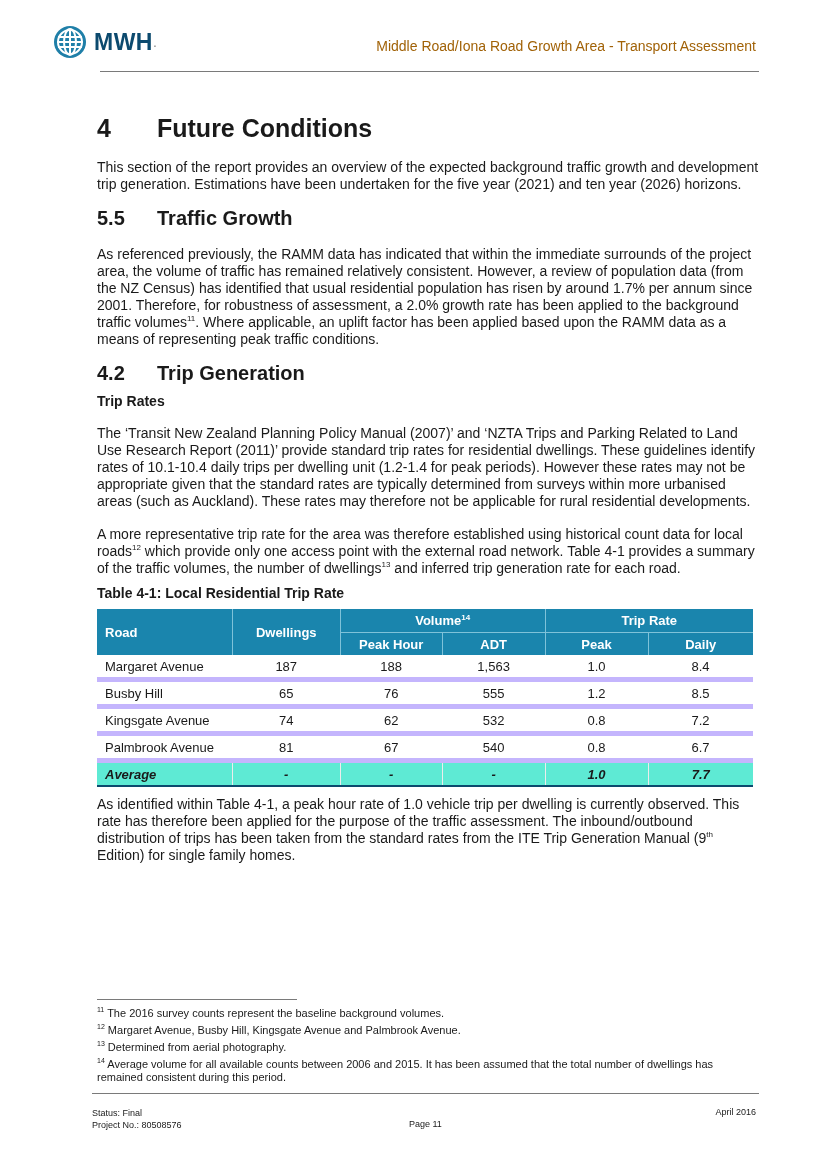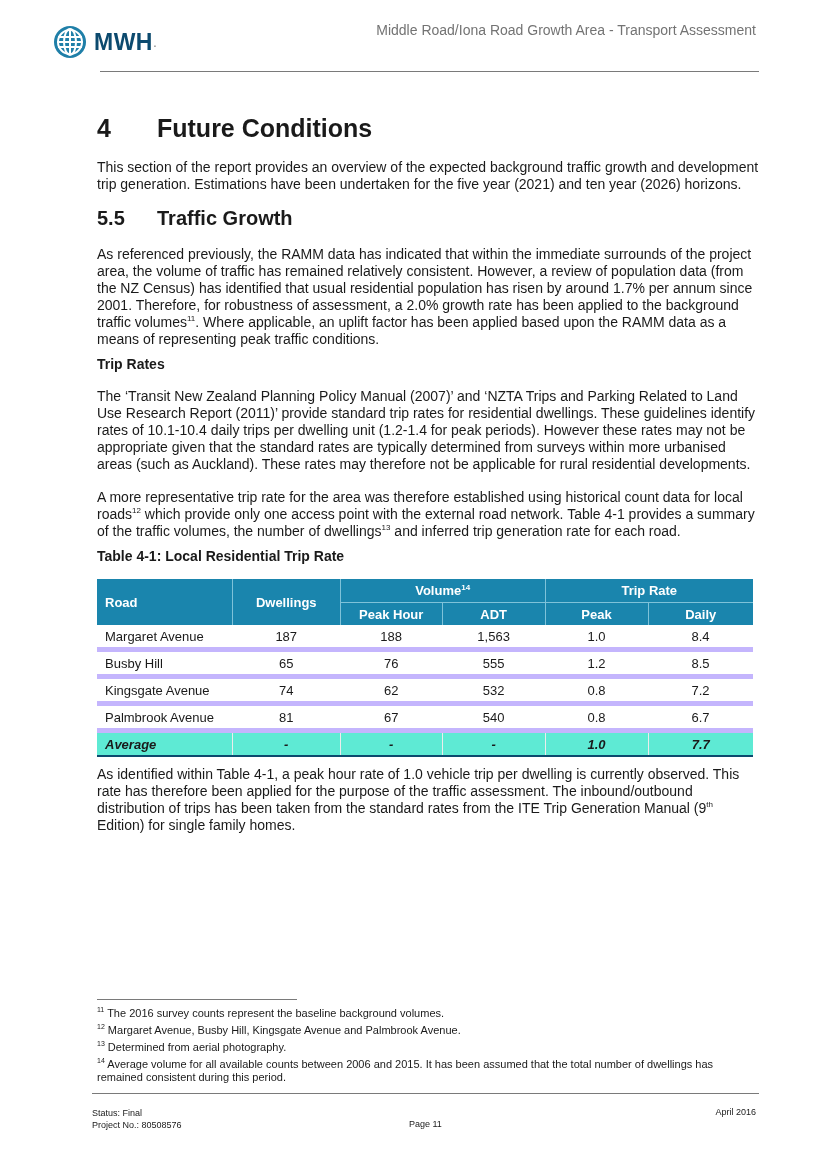--- a/index.html
+++ b/index.html
@@ -4,33 +4,33 @@
   <style>
     html, body { margin: 0; padding: 0; background: #ffffff; }
     body {
       width: 821px; height: 1160px; position: relative; overflow: hidden;
       font-family: "Liberation Sans", sans-serif; color: #1a1a1a;
     }
     .header-logo { position: absolute; left: 53px; top: 25px; display: flex; align-items: center; }
     .logo-globe { width: 34px; height: 34px; }
     .logo-text { font-weight: bold; font-size: 23px; color: #0c4a6e; margin-left: 7px; letter-spacing: 0.5px; }
     .logo-dot { color: #8a8a8a; font-size: 14px; }
-    .header-title { position: absolute; right: 65px; top: 22px; font-size: 14px; color: #737373; text-align: right; }
+    .header-title { position: absolute; right: 65px; top: 38px; font-size: 14px; color: #a16207; text-align: right; }
     .header-rule { position: absolute; left: 100px; right: 62px; top: 71px; border-top: 1px solid #7a7a7a; }
 
     .content { position: absolute; left: 97px; width: 662px; top: 114px; }
     h1 { font-size: 25px; font-weight: bold; margin: 0 0 11px 0; display: flex; }
     h1 .num { width: 60px; }
     h2 { font-size: 20px; font-weight: bold; margin: 0 0 8px 0; display: flex; }
     h2 .num { width: 60px; }
     h3 { font-size: 14px; font-weight: bold; margin: 0 0 8px 0; }
     p { font-size: 14px; line-height: 17px; margin: 16px 0 8px 0; }
     sup { font-size: 8px; vertical-align: super; line-height: 0; }
 
-    .caption { font-size: 14px; font-weight: bold; margin: 0 0 15px 0; }
+    .caption { font-size: 14px; font-weight: bold; margin: 0 0 8px 0; }
     table.trip { width: 656px; border-collapse: collapse; font-size: 13px; }
     table.trip th { background: #1a85ad; color: #ffffff; font-weight: bold; font-size: 13px; padding: 0; }
     table.trip thead tr.r1 th { height: 23px; }
     table.trip thead tr.r2 th { height: 22px; border-top: 1px solid #7fc2d9; }
     table.trip th.sep { border-left: 1px solid #7fc2d9; }
     table.trip th.left { text-align: left; padding-left: 8px; }
     table.trip td { height: 22px; text-align: center; border-bottom: 5px solid #c4b5fd; padding: 0; }
     table.trip td.left { text-align: left; padding-left: 8px; }
     table.trip tr.avg td { background: #5eead4; font-weight: bold; border-left: 1px solid #ececec; border-bottom: 2px solid #0c4a6e; font-style: italic; }
     table.trip tr.avg td:first-child { border-left: none; }
@@ -71,20 +71,24 @@
     <span>Future Conditions</span>
   </h1>
   <p>This section of the report provides an overview of the expected background traffic growth and development trip generation. Estimations have been undertaken for the five year (2021) and ten year (2026) horizons.</p>
 
   <h2 style="margin-top:14px;">
     <span class="num">5.5</span>
     <span>Traffic Growth</span>
   </h2>
   <p><span>As referenced previously, the RAMM data has indicated that within the immediate surrounds of the project area, the volume of traffic has remained relatively consistent. However, a review of population data (from the NZ Census) has identified that usual residential population has risen by around 1.7% per annum since 2001. Therefore, for robustness of assessment, a 2.0% growth rate has been applied to the background traffic volumes</span><sup>11</sup><span>. Where applicable, an uplift factor has been applied based upon the RAMM data as a means of representing peak traffic conditions.</span></p>
 
+  <h2 style="margin-top:14px;">
+    <span class="num">4.2</span>
+    <span>Trip Generation</span>
+  </h2>
   <h3>Trip Rates</h3>
   <p>The ‘Transit New Zealand Planning Policy Manual (2007)’ and ‘NZTA Trips and Parking Related to Land Use Research Report (2011)’ provide standard trip rates for residential dwellings. These guidelines identify rates of 10.1-10.4 daily trips per dwelling unit (1.2-1.4 for peak periods). However these rates may not be appropriate given that the standard rates are typically determined from surveys within more urbanised areas (such as Auckland). These rates may therefore not be applicable for rural residential developments.</p>
   <p><span>A more representative trip rate for the area was therefore established using historical count data for local roads</span><sup>12</sup><span> which provide only one access point with the external road network. Table 4-1 provides a summary of the traffic volumes, the number of dwellings</span><sup>13</sup><span> and inferred trip generation rate for each road.</span></p>
 
   <div class="caption">Table 4-1: Local Residential Trip Rate</div>
   <table class="trip">
     <colgroup>
       <col style="width:134px">
         <col style="width:107px">
         <col style="width:101px">

